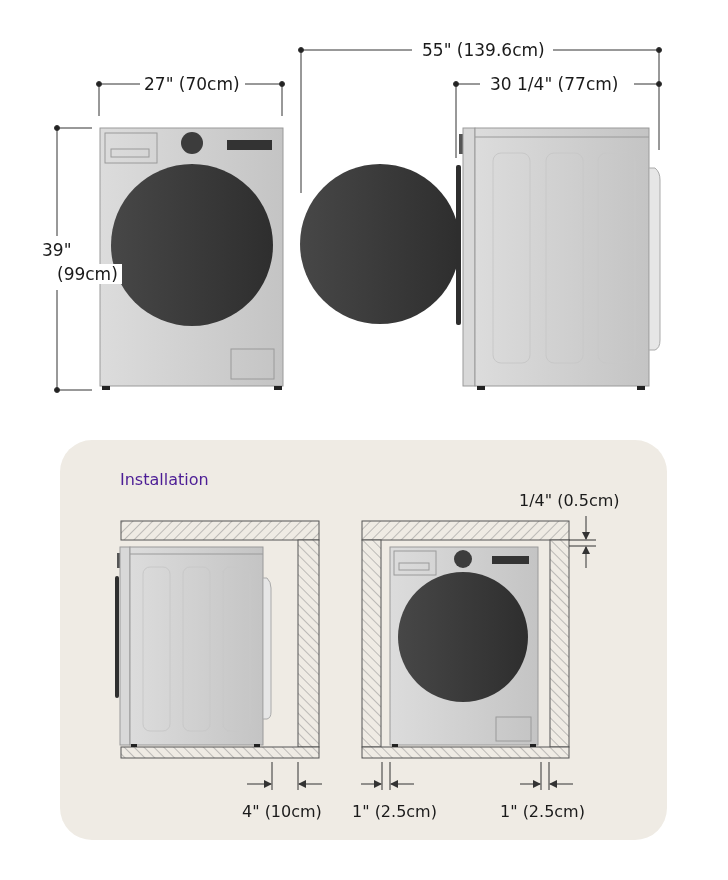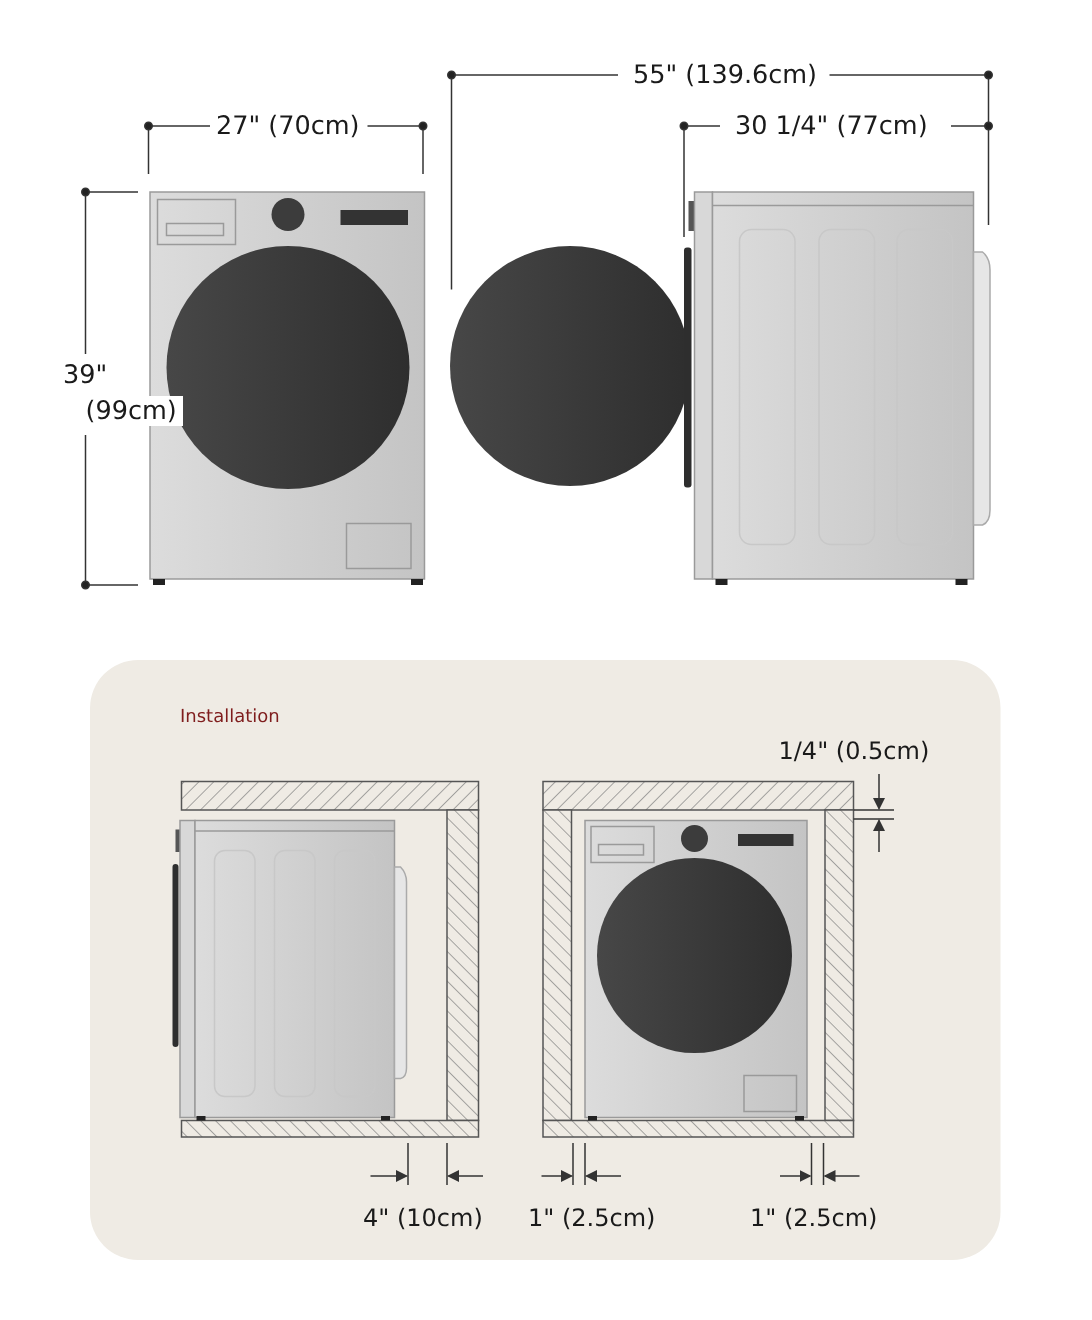--- a/index.html
+++ b/index.html
@@ -2,21 +2,21 @@
 <html><head>
 <meta charset="utf-8">
 <style>
   html, body { margin: 0; padding: 0; background: #ffffff; }
   body { width: 728px; height: 880px; position: relative; overflow: hidden;
          font-family: "DejaVu Sans", "Liberation Sans", sans-serif; color: #1a1a1a; }
   .dim-label { position: absolute; font-size: 17px; white-space: nowrap; background: #fff; padding: 0 4px; line-height: 20px; }
   .dim-label.small { font-size: 16px; background: transparent; padding: 0; }
   .panel { position: absolute; left: 60px; top: 440px; width: 607px; height: 400px;
            background: #efebe4; border-radius: 32px; }
-  .panel-title { position: absolute; left: 120px; top: 470px; font-size: 12px; color: #7f1d1d; }
+  .panel-title { position: absolute; left: 120px; top: 470px; font-size: 16px; color: #4c1d95; }
   svg { position: absolute; left: 0; top: 0; }
 </style>
 </head>
 <body>
 
 <div class="panel"></div>
 
 <svg width="728" height="880" viewBox="0 0 728 880">
   <defs>
     <linearGradient id="body" x1="0" x2="1" y1="0" y2="0">

